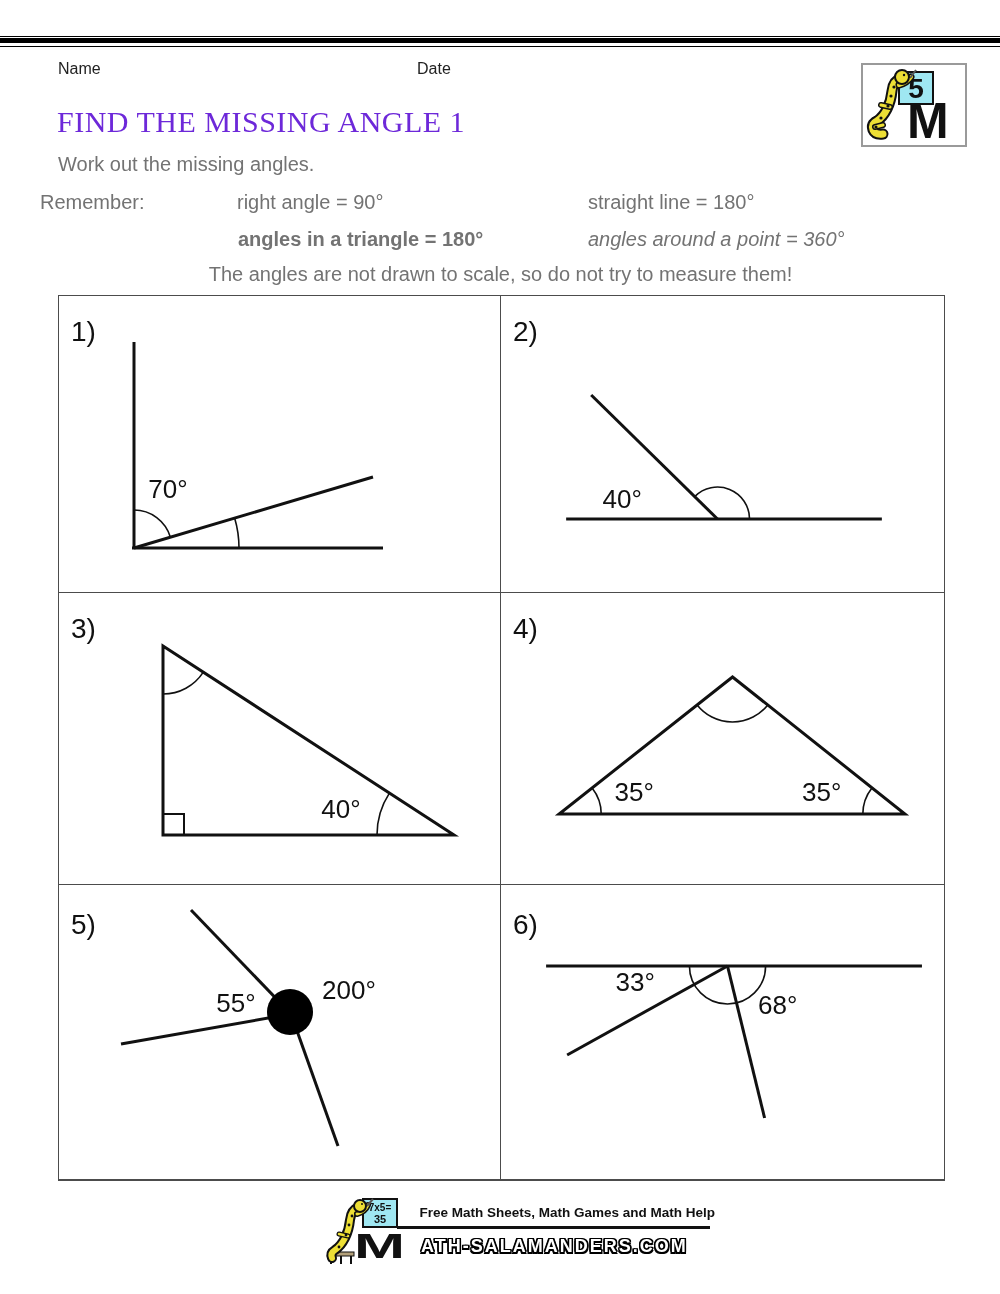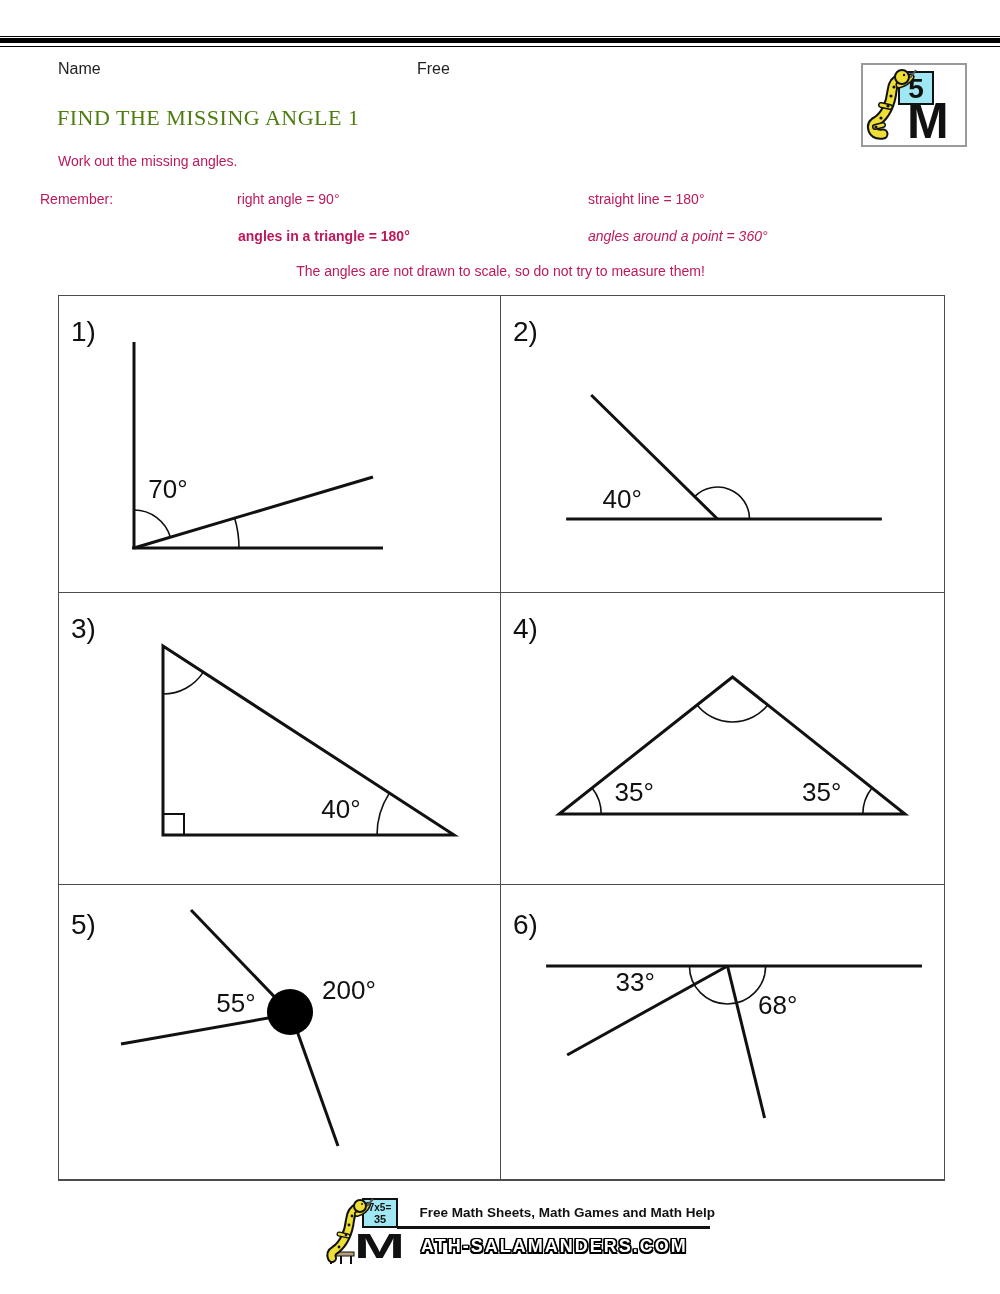--- a/index.html
+++ b/index.html
@@ -11,23 +11,23 @@
   .topbar .inner{margin:1px 0;height:5px;background:#000;}
 
   .namedate{position:absolute;top:60px;font-size:16px;color:#222;}
   .name-label{left:58px;}
   .date-label{left:417px;}
 
   .corner-badge{position:absolute;left:861px;top:63px;width:102px;height:80px;
                 border:2px solid #9a9a9a;background:#fff;}
 
   .title{position:absolute;left:57px;top:105px;font-family:"Liberation Serif",serif;
-         font-size:22px;color:#4d7c0f;letter-spacing:.5px;white-space:nowrap;}
-
-  .bodytext{position:absolute;font-size:14px;color:#be185d;white-space:nowrap;}
+         font-size:30px;color:#6d28d9;letter-spacing:.5px;white-space:nowrap;}
+
+  .bodytext{position:absolute;font-size:20px;color:#737373;white-space:nowrap;}
   .intro{left:58px;top:153px;}
   .remember-label{left:40px;top:191px;}
   .fact1{left:237px;top:191px;}
   .fact2{left:588px;top:191px;}
   .fact3{left:238px;top:228px;font-weight:bold;}
   .fact4{left:588px;top:228px;font-style:italic;}
   .note{left:58px;top:263px;width:885px;text-align:center;white-space:normal;}
 
   .grid{position:absolute;left:58px;top:295px;width:885px;height:884px;
         border:1px solid #4c4c4c;display:grid;
@@ -58,21 +58,21 @@
 </head>
 <body>
 
 <div id="page">
 
   <div class="topbar">
       <div class="inner"></div>
     </div>
 
   <div class="namedate name-label">Name</div>
-  <div class="namedate date-label">Free</div>
+  <div class="namedate date-label">Date</div>
 
   <div class="corner-badge">
     <svg viewBox="0 0 102 80" width="100%" height="100%">
       <rect x="36" y="7" width="34" height="32" fill="#9FE7F2" stroke="#111" stroke-width="2"></rect>
       <text x="53" y="33" font-size="28" font-weight="bold" text-anchor="middle" fill="#111" font-family="Liberation Sans, sans-serif">5</text>
       <text x="44" y="73" font-size="50" font-weight="bold" fill="#111" textLength="48" font-family="Liberation Sans, sans-serif">M</text>
       <g>
         <path d="M 38 13 Q 30 16 29 26 Q 28 36 24 44 Q 20 52 14 56 Q 8 59 10 65 Q 12 70 20 69" stroke="#111" stroke-width="11" stroke-linecap="round" fill="none"></path>
         <path d="M 38 13 Q 30 16 29 26 Q 28 36 24 44 Q 20 52 14 56 Q 8 59 10 65 Q 12 70 20 69" stroke="#EDDF35" stroke-width="7" stroke-linecap="round" fill="none"></path>
         <path d="M 36 20 Q 44 18 48 12" stroke="#111" stroke-width="7" stroke-linecap="round" fill="none"></path>

